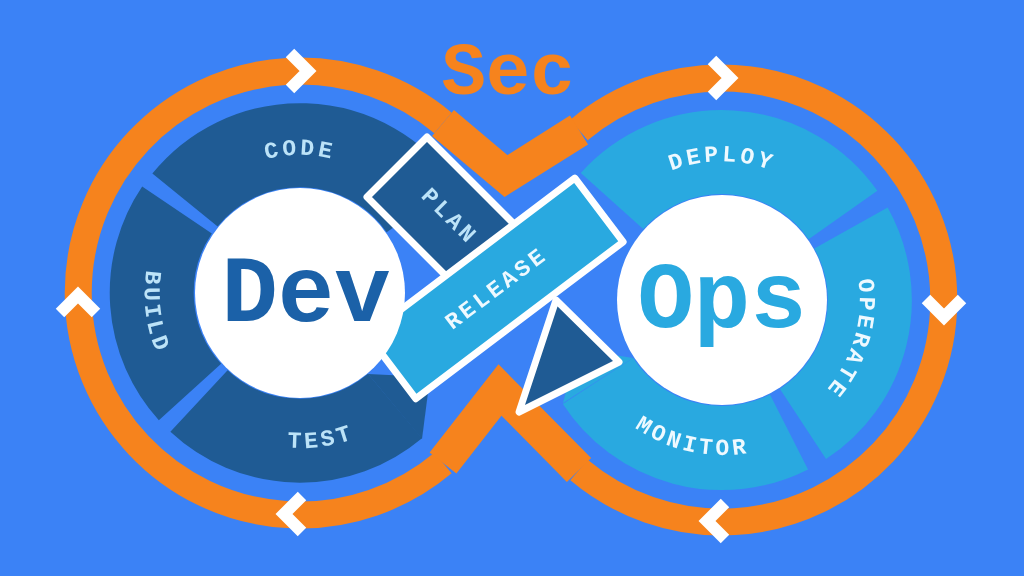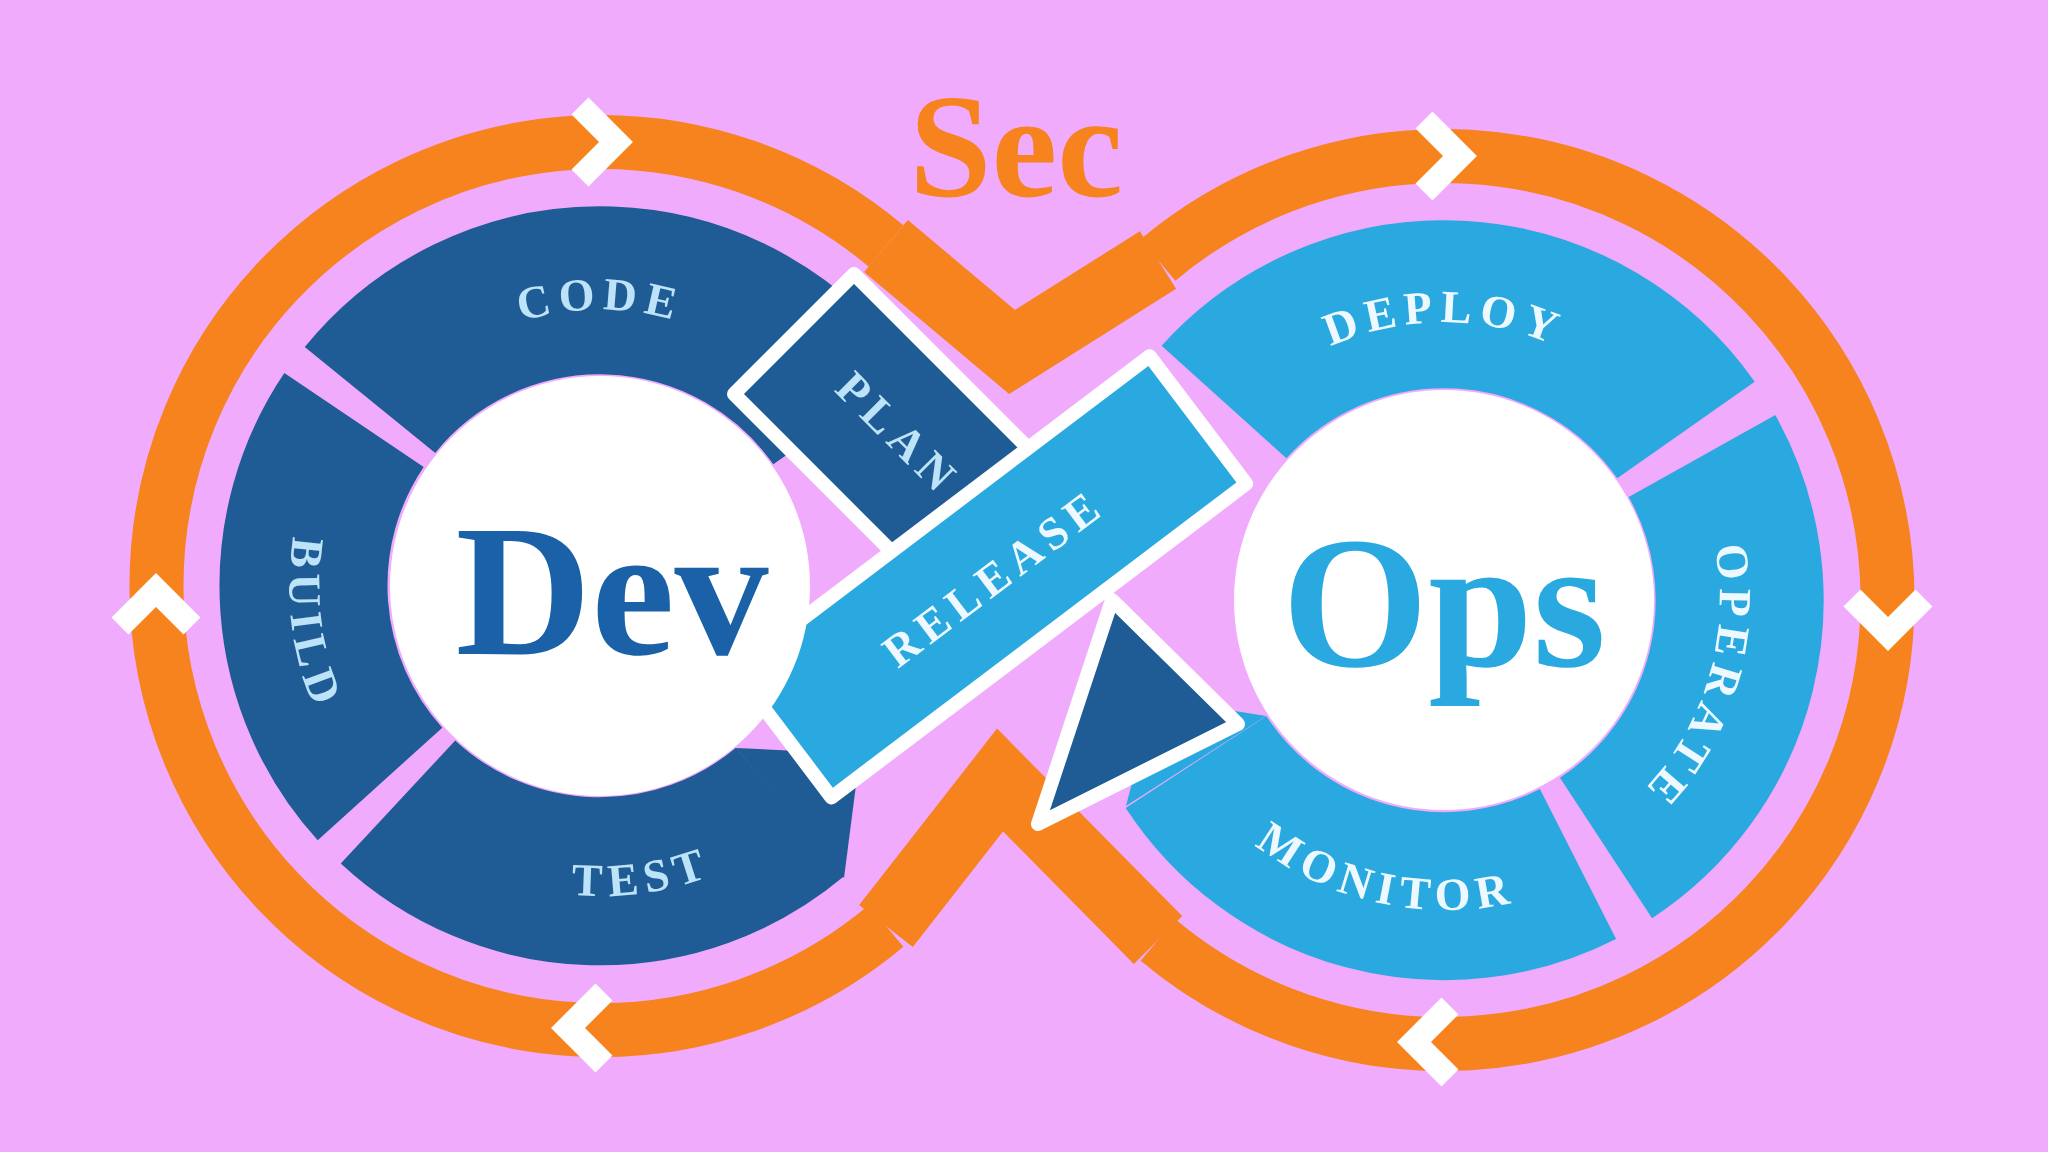--- a/index.html
+++ b/index.html
@@ -1,17 +1,17 @@
 <!DOCTYPE html>
 <html><head>
 <meta charset="utf-8">
 <style>
   html,body{margin:0;padding:0;background:#ffffff;}
-  .stage{width:1024px;height:576px;position:relative;background:#f0abfc;overflow:hidden;
-         font-family:Liberation Serif, serif;}
+  .stage{width:1024px;height:576px;position:relative;background:#3b82f6;overflow:hidden;
+         font-family:Liberation Mono, monospace;}
   svg{display:block;}
   .orange-arc{stroke:#F6831D;fill:none;stroke-width:27;}
   .orange-kink{stroke:#F6831D;fill:none;stroke-width:34;stroke-linejoin:miter;}
   .notch{stroke:#ffffff;fill:none;stroke-width:12;stroke-linejoin:miter;stroke-linecap:butt;}
   .dev-seg{stroke:#1F5B94;fill:none;stroke-width:84;}
   .ops-seg{stroke:#29A9E0;fill:none;stroke-width:84;}
   .dev-fill{fill:#1F5B94;}
   .ops-fill{fill:#29A9E0;}
   .bordered{stroke:#ffffff;stroke-width:7;stroke-linejoin:round;}
   .ring-label{font-weight:700;font-size:23px;letter-spacing:3.5px;}

